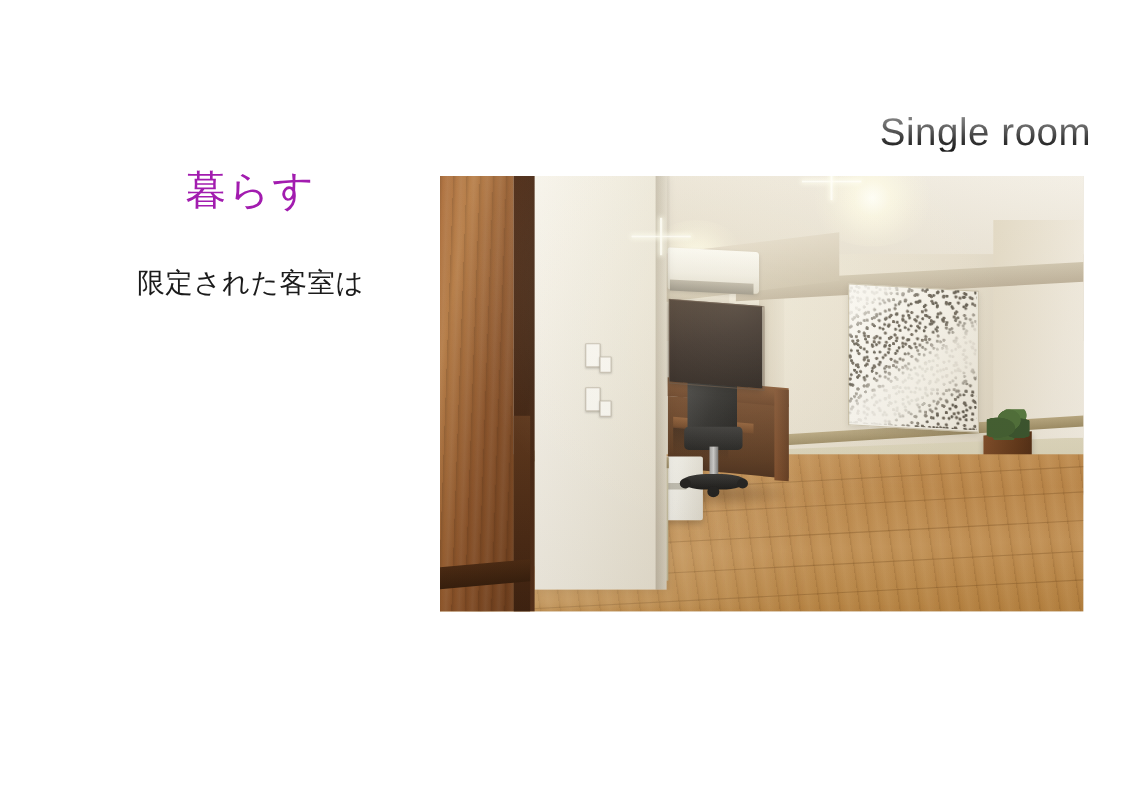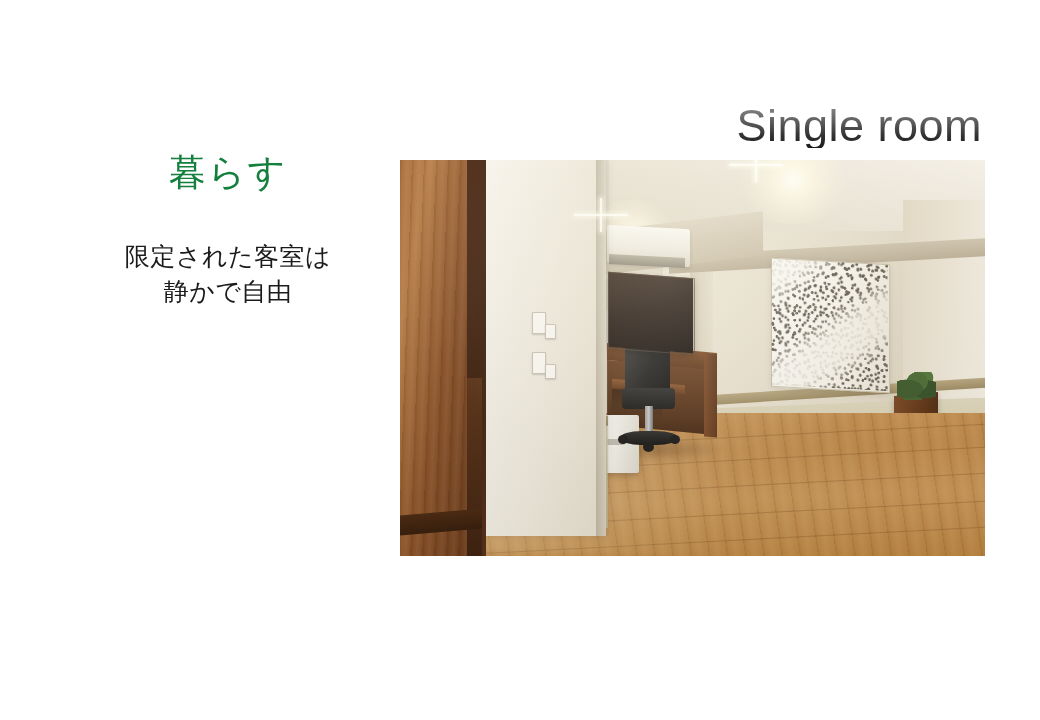--- a/index.html
+++ b/index.html
@@ -26,41 +26,41 @@
     left: 78px;
     top: 152px;
     width: 300px;
     text-align: center;
   }
   .headline {
     font-size: 37px;
     line-height: 1.15;
     letter-spacing: 2px;
     font-weight: 400;
-    color: #15803d;
+    color: #a21caf;
     margin: 0 0 38px 0;
     font-family: "DejaVu Sans", "Liberation Sans", sans-serif;
   }
   .body-block {
     font-size: 25px;
     line-height: 1.42;
     letter-spacing: 0.5px;
     font-weight: 400;
     color: #1b1b1b;
     font-family: "DejaVu Sans", "Liberation Sans", sans-serif;
   }
   .body-block .line { display: block; white-space: nowrap; }
   .body-block.second { margin-top: 44px; text-align: center; }
 
   
   .room-title {
     position: absolute;
-    right: 58px;
+    right: 48px;
     top: 103px;
-    font-size: 45px;
+    font-size: 35px;
     font-weight: 300;
     letter-spacing: 0.5px;
     line-height: 1;
     color: #4a4a4a;
     font-family: "Liberation Sans", "DejaVu Sans", sans-serif;
     background: linear-gradient(to bottom, #8c8c8c 0%, #6d6d6d 30%, #333333 72%, #1a1a1a 100%);
     -webkit-background-clip: text;
     background-clip: text;
     -webkit-text-fill-color: transparent;
     white-space: nowrap;
@@ -413,21 +413,20 @@
 <body>
 
 <div class="slide">
 
   <div class="text-col">
     <div class="headline">暮らす</div>
 
 
     <div class="body-block second">
       <span class="line">限定された客室は</span>
-      <span class="line">静かで自由</span>
     </div>
   </div>
 
   <div class="room-title">Single room</div>
 
   <div class="photo">
 
     <div class="ceiling"></div>
     <div class="ceiling-slope"></div>
     <div class="light l2"></div>

